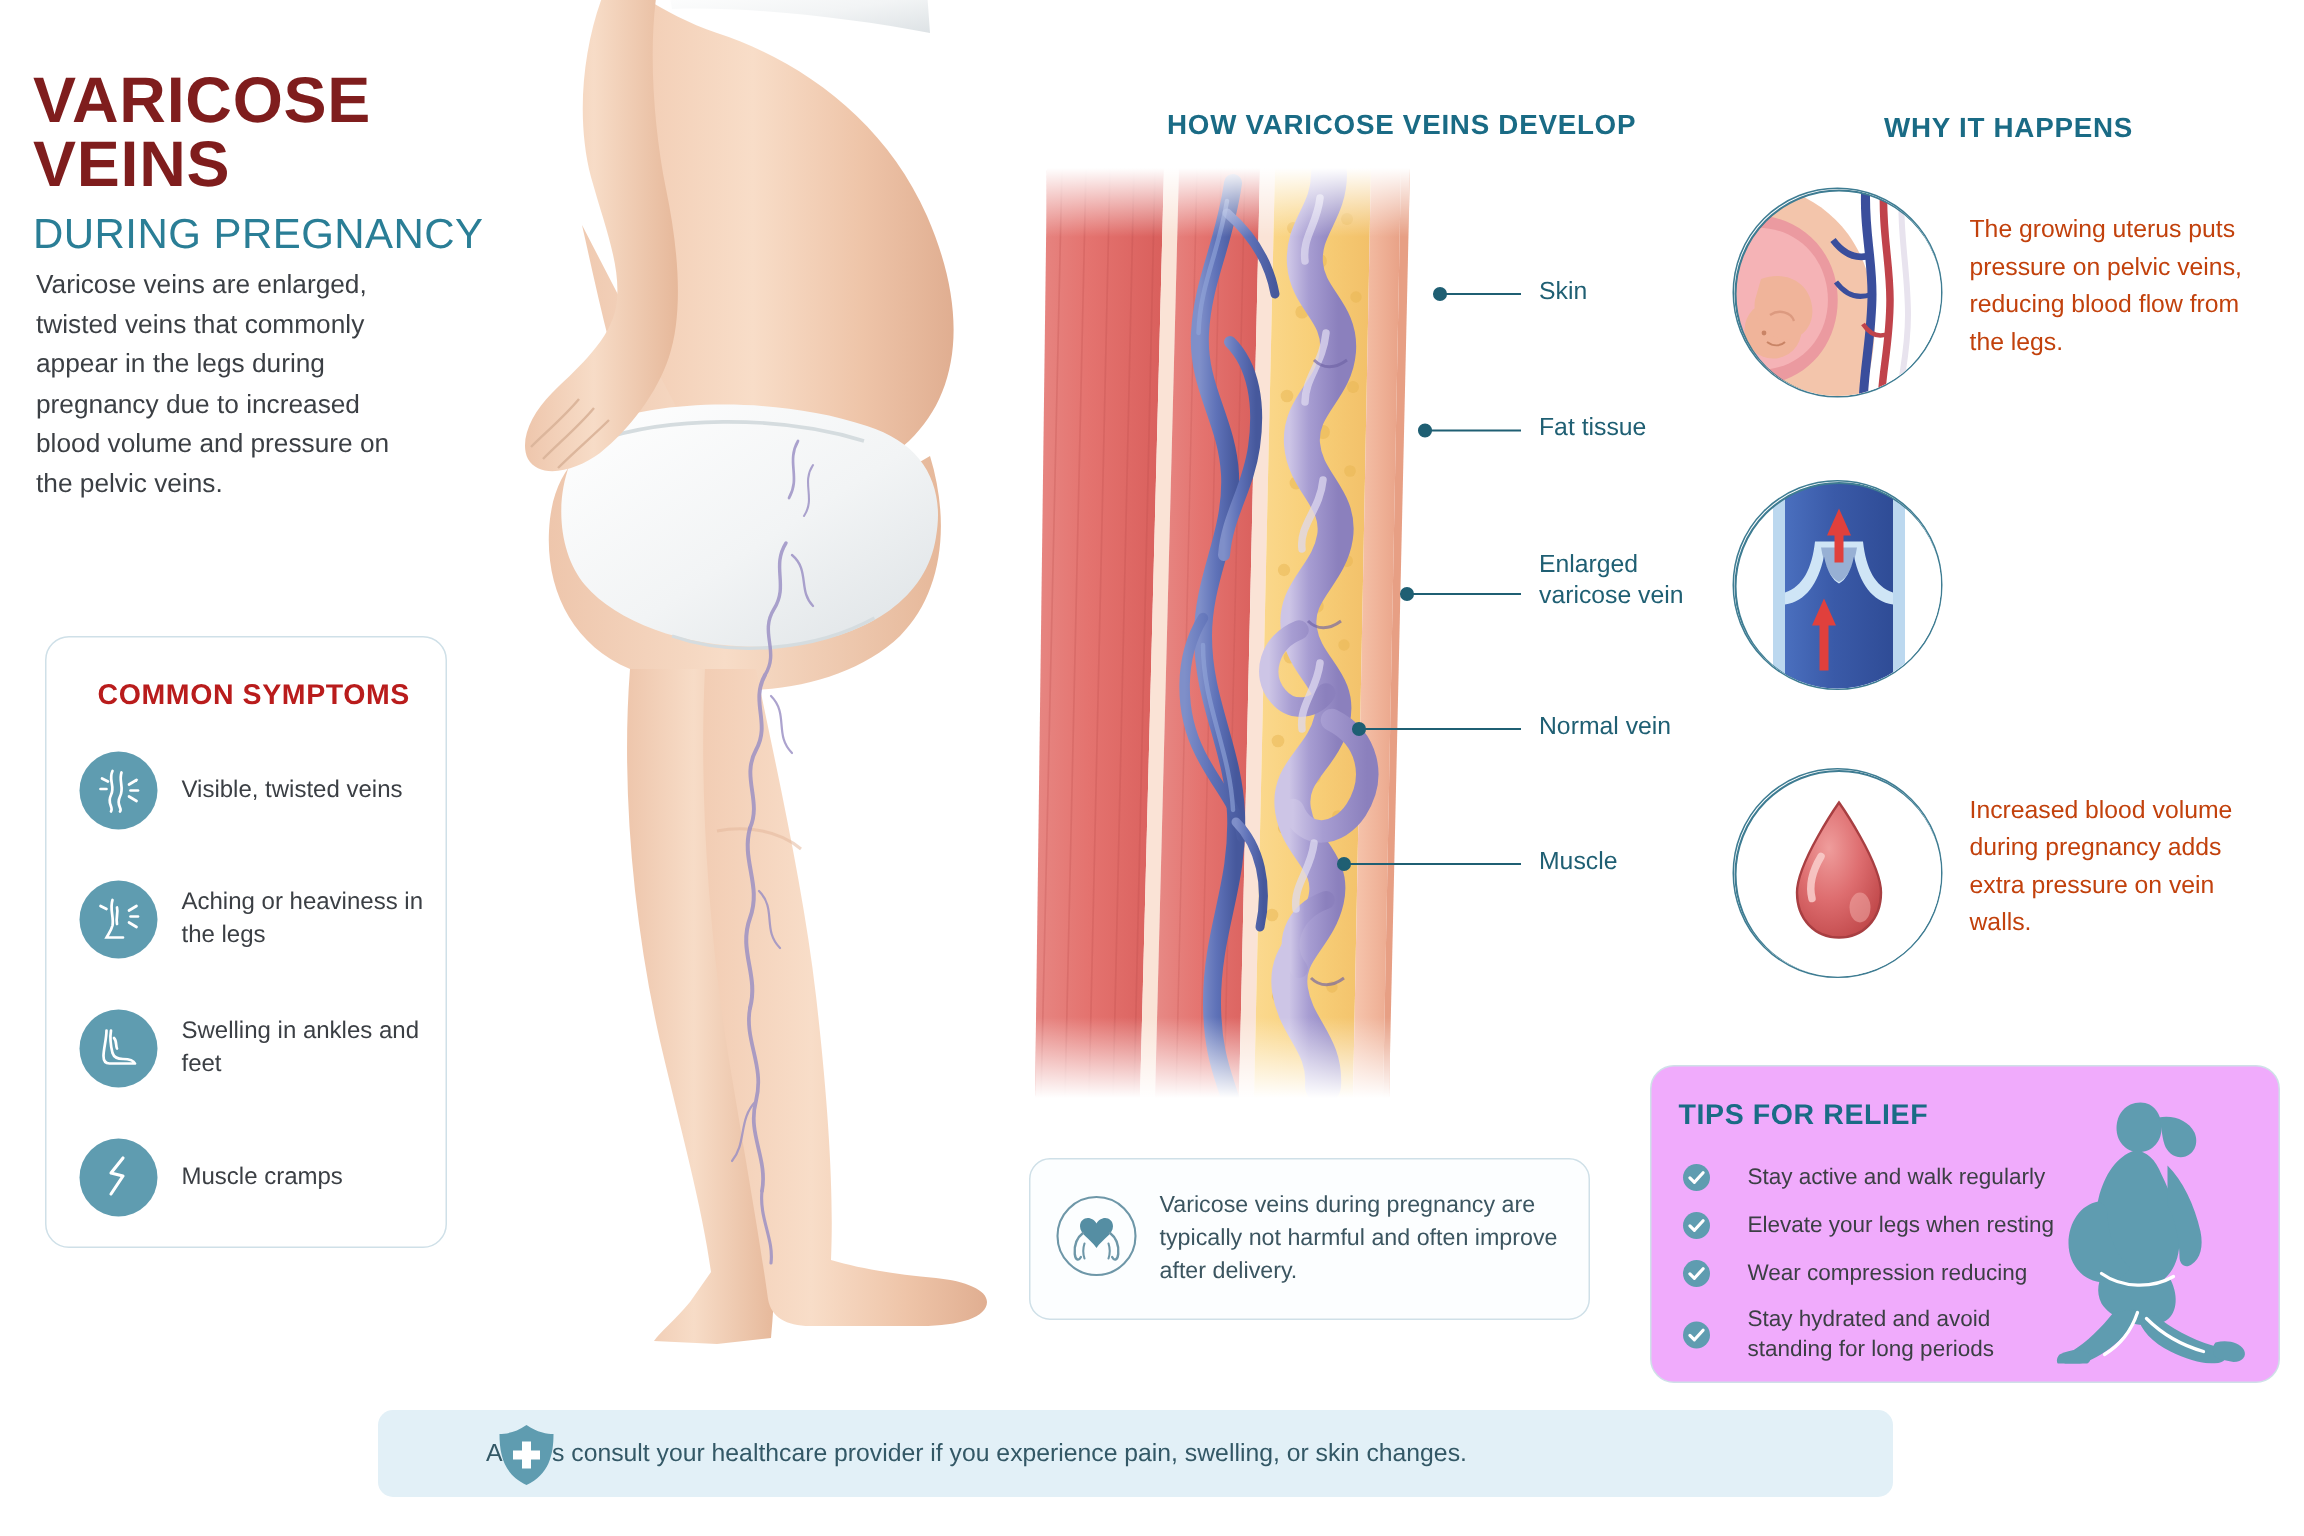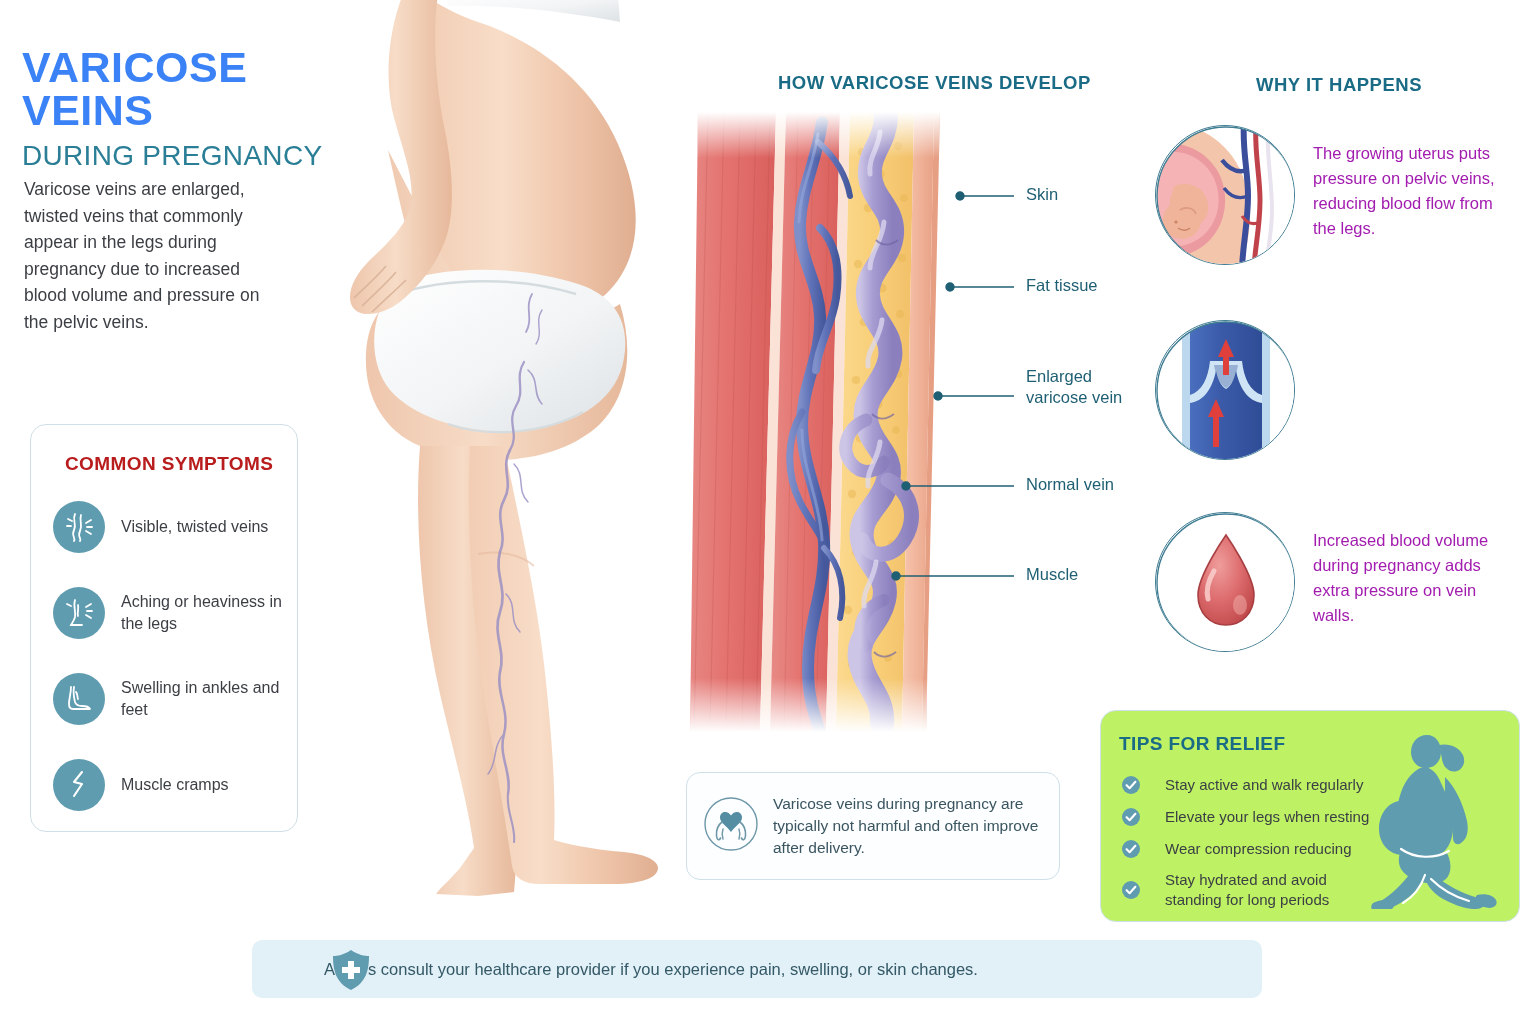--- a/index.html
+++ b/index.html
@@ -6,21 +6,21 @@
   body {
     width:1536px; height:1024px; position:relative;
     background:#ffffff;
     font-family:"Liberation Sans", sans-serif;
     overflow:hidden;
   }
   
   #title-block { position:absolute; left:22px; top:46px; width:360px; z-index:5; }
   #main-title {
     font-size:43px; font-weight:bold; letter-spacing:0.5px;
-    color:#3b82f6; line-height:1.0;
+    color:#7f1d1d; line-height:1.0;
   }
   #sub-title {
     font-size:28px; font-weight:normal; letter-spacing:0.3px;
     color:#2a7e96; margin-top:8px;
   }
   #intro-text {
     position:absolute; left:24px; top:176px; width:250px;
     font-size:17.5px; line-height:1.52; color:#3b3f44;
   }
   
@@ -61,25 +61,25 @@
   #why-title {
     position:absolute; left:1256px; top:74px;
     font-size:18.5px; font-weight:bold; color:#1a6b85; letter-spacing:0.5px;
   }
   .why-row { position:absolute; left:1155px; display:flex; align-items:flex-start; gap:18px; width:360px; }
   .why-circle {
     width:140px; height:140px; border-radius:50%;
     border:1.5px solid #3e7c92; background:#ffffff;
     flex:0 0 140px; overflow:hidden; position:relative;
   }
-  .why-text { font-size:16.5px; line-height:1.52; color:#a21caf; padding-top:16px; }
+  .why-text { font-size:16.5px; line-height:1.52; color:#c2410c; padding-top:16px; }
   
   #tips-card {
     position:absolute; left:1100px; top:710px; width:420px; height:212px;
-    border:1.5px solid #cfe0e8; border-radius:16px; background:#bef264;
+    border:1.5px solid #cfe0e8; border-radius:16px; background:#f0abfc;
   }
   #tips-title {
     position:absolute; left:18px; top:22px;
     font-size:19px; font-weight:bold; color:#1a6b85; letter-spacing:0.4px;
   }
   .tip-row { position:absolute; left:20px; display:flex; align-items:center; gap:24px; width:250px; }
   .tip-check { width:20px; height:20px; flex:0 0 20px; margin-top:1px; }
   .tip-label { font-size:15px; line-height:1.33; color:#3b3f44; }
   
   #footer-bar {

